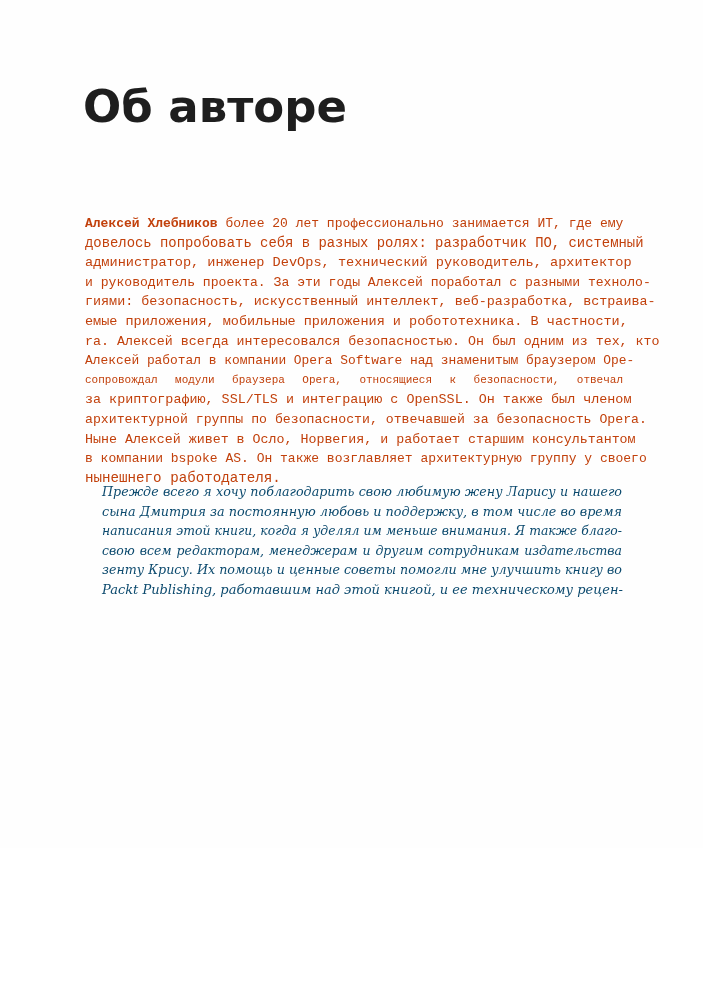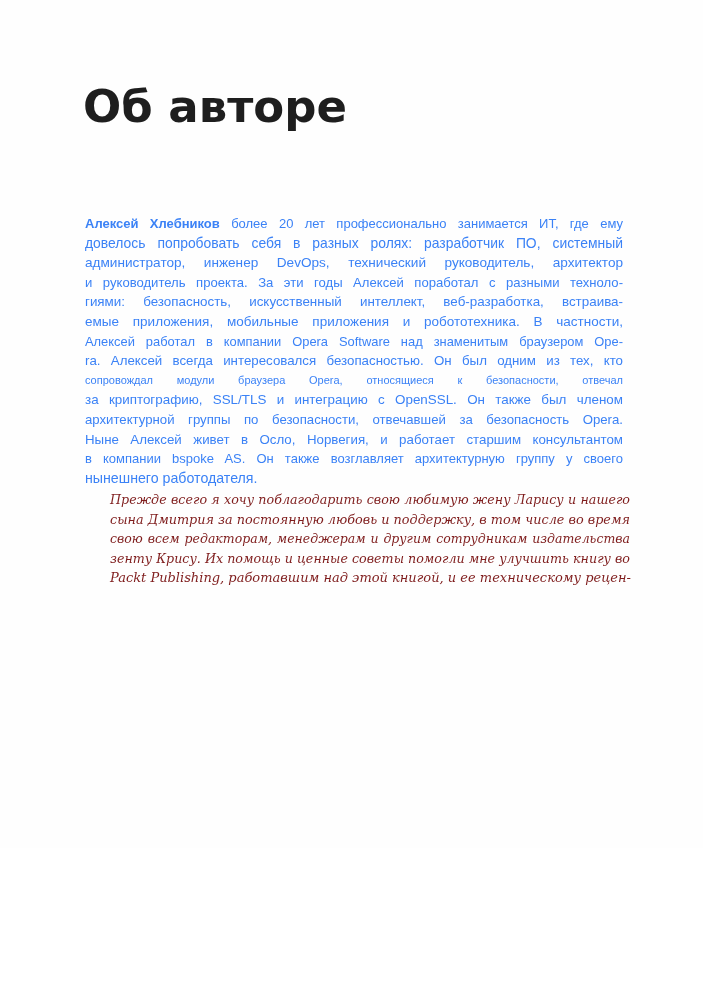--- a/index.html
+++ b/index.html
@@ -5,57 +5,58 @@
   html, body { margin: 0; padding: 0; background: #ffffff; }
   body { width: 703px; height: 1001px; position: relative; overflow: hidden; }
   .page { position: absolute; left: 0; top: 0; width: 703px; height: 848px; background: #fefefe; }
   .title {
     position: absolute; left: 83px; top: 80px;
     font-family: "DejaVu Sans", sans-serif; font-weight: bold;
     font-size: 45px; color: #1e1e1e; letter-spacing: 0px; margin: 0;
   }
   .para {
     position: absolute; left: 85px; width: 538px;
-    font-family: Liberation Sans, sans-serif; font-size: 14.2px; line-height: 19.6px;
-    color: #3b82f6; text-align: justify; margin: 0;
+    font-family: Liberation Mono, monospace; font-size: 14.2px; line-height: 19.6px;
+    color: #c2410c; text-align: justify; margin: 0;
   }
   .bio { top: 214px; }
   .bio .name { font-weight: bold; }
   .line { display: block; text-align: justify; text-align-last: justify; white-space: nowrap; }
   .line.last { text-align-last: left; }
   .ack {
     position: absolute; left: 102px; width: 520px; top: 482px;
     font-family: "DejaVu Serif", serif; font-style: italic; font-size: 14px; line-height: 19.6px;
-    color: #7f1d1d; margin: 8px;
+    color: #0c4a6e; margin: 0;
   }
   .line span { display: inline; }
 </style>
 </head>
 <body>
 
 <div class="page">
   <h1 class="title">Об авторе</h1>
 
   <div class="para bio">
     <span class="line" style="font-size: 13px;"><span class="name">Алексей Хлебников</span><span> более 20 лет профессионально занимается ИТ, где ему</span></span>
     <span class="line" style="font-size: 13.9px;">довелось попробовать себя в разных ролях: разработчик ПО, системный</span>
     <span class="line" style="font-size: 13.6px;">администратор, инженер DevOps, технический руководитель, архитектор</span>
     <span class="line" style="font-size: 13.1px;">и руководитель проекта. За эти годы Алексей поработал с разными техноло-</span>
     <span class="line" style="font-size: 13.4px;">гиями: безопасность, искусственный интеллект, веб-разработка, встраива-</span>
     <span class="line" style="font-size: 13.5px;">емые приложения, мобильные приложения и робототехника. В частности,</span>
+    <span class="line" style="font-size: 13.3px;">ra. Алексей всегда интересовался безопасностью. Он был одним из тех, кто</span>
     <span class="line" style="font-size: 12.9px;">Алексей работал в компании Opera Software над знаменитым браузером Ope-</span>
-    <span class="line" style="font-size: 13.3px;">ra. Алексей всегда интересовался безопасностью. Он был одним из тех, кто</span>
     <span class="line" style="font-size: 11px;">сопровождал модули браузера Opera, относящиеся к безопасности, отвечал</span>
     <span class="line" style="font-size: 13.4px;">за криптографию, SSL/TLS и интеграцию с OpenSSL. Он также был членом</span>
     <span class="line" style="font-size: 13.2px;">архитектурной группы по безопасности, отвечавшей за безопасность Opera.</span>
     <span class="line" style="font-size: 13.3px;">Ныне Алексей живет в Осло, Норвегия, и работает старшим консультантом</span>
     <span class="line" style="font-size: 13px;">в компании bspoke AS. Он также возглавляет архитектурную группу у своего</span>
     <span class="line last">нынешнего работодателя.</span>
   </div>
 
   <div class="ack">
     <span class="line" style="font-size: 12.7px;">Прежде всего я хочу поблагодарить свою любимую жену Ларису и нашего</span>
     <span class="line" style="font-size: 12.8px;">сына Дмитрия за постоянную любовь и поддержку, в том числе во время</span>
+    <span class="line" style="font-size: 12.4px;">написания этой книги, когда я уделял им меньше внимания. Я также благо-</span>
     <span class="line" style="font-size: 12.5px;">свою всем редакторам, менеджерам и другим сотрудникам издательства</span>
     <span class="line" style="font-size: 12.7px;">зенту Крису. Их помощь и ценные советы помогли мне улучшить книгу во</span>
     <span class="line" style="font-size: 13px;">Packt Publishing, работавшим над этой книгой, и ее техническому рецен-</span>
   </div>
 </div>
 
 </body></html>

